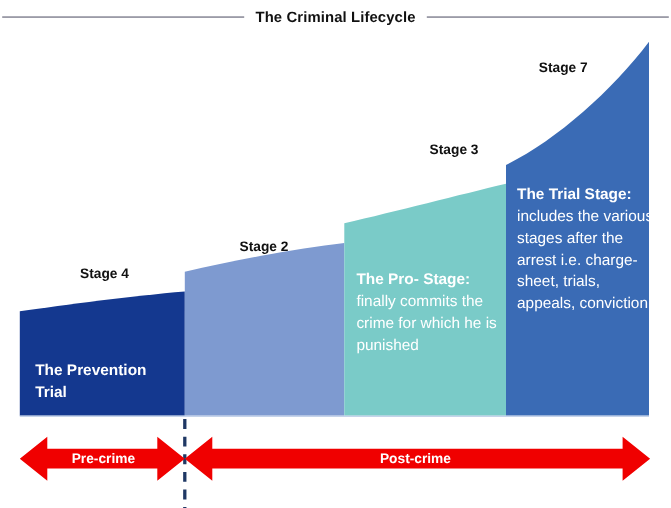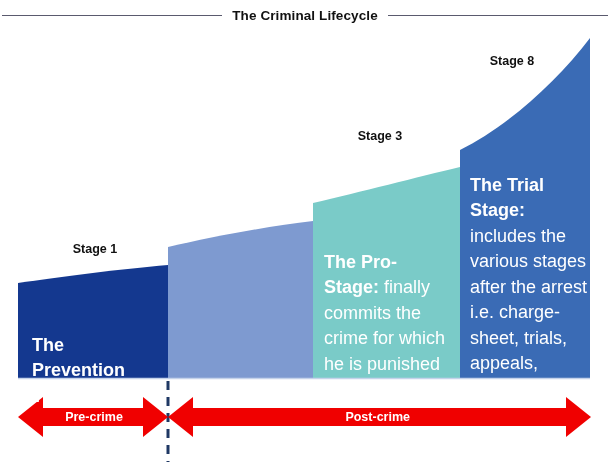--- a/index.html
+++ b/index.html
@@ -62,21 +62,21 @@
     font-weight: bold;
     color: #111111;
     white-space: nowrap;
     text-align: center;
   }
 
   
   .stage-body {
     position: absolute;
     color: #ffffff;
-    font-size: 18px;
+    font-size: 14px;
     line-height: 1.42;
     white-space: pre-line;
   }
   .stage-body .lead {
     font-weight: bold;
   }
 
   
   .arrow-label {
     position: absolute;
@@ -114,26 +114,27 @@
 
     <g>
       <path d="M18,417 L43,397 L43,408 L143,408 L143,397 L168,417 L143,437 L143,426 L43,426 L43,437 Z" fill="#f00000"></path>
     </g>
 
     <g>
       <path d="M168,417 L193,397 L193,408 L566,408 L566,397 L591,417 L566,437 L566,426 L193,426 L193,437 Z" fill="#f00000"></path>
     </g>
   </svg>
 
-  <div class="stage-num" style="left:40px; top:242px; width:110px;">Stage 1</div>
+  <div class="stage-num" style="left:40px; top:242px; width:110px;">Stage 4</div>
 
+  <div class="stage-num" style="left:185px; top:217px; width:110px;">Stage 2</div>
 
-  <div class="stage-num" style="left:325px; top:129px; width:110px;">Stage 3</div>
+  <div class="stage-num" style="left:325px; top:129px; width:110px;text-align:right;">Stage 3</div>
 
-  <div class="stage-num" style="left:447px; top:54px; width:130px;">Stage 8</div>
+  <div class="stage-num" style="left:447px; top:54px; width:130px;">Stage 7</div>
 
   <div class="stage-body" style="left:32px; top:307px; width:110px;">
     <span class="lead">The Prevention Trial</span>
   </div>
 
 
   <div class="stage-body" style="left:324px; top:224px; width:132px;">
     <span class="lead">The Pro- Stage:</span><span> finally commits the crime for which he is punished</span>
   </div>
 

